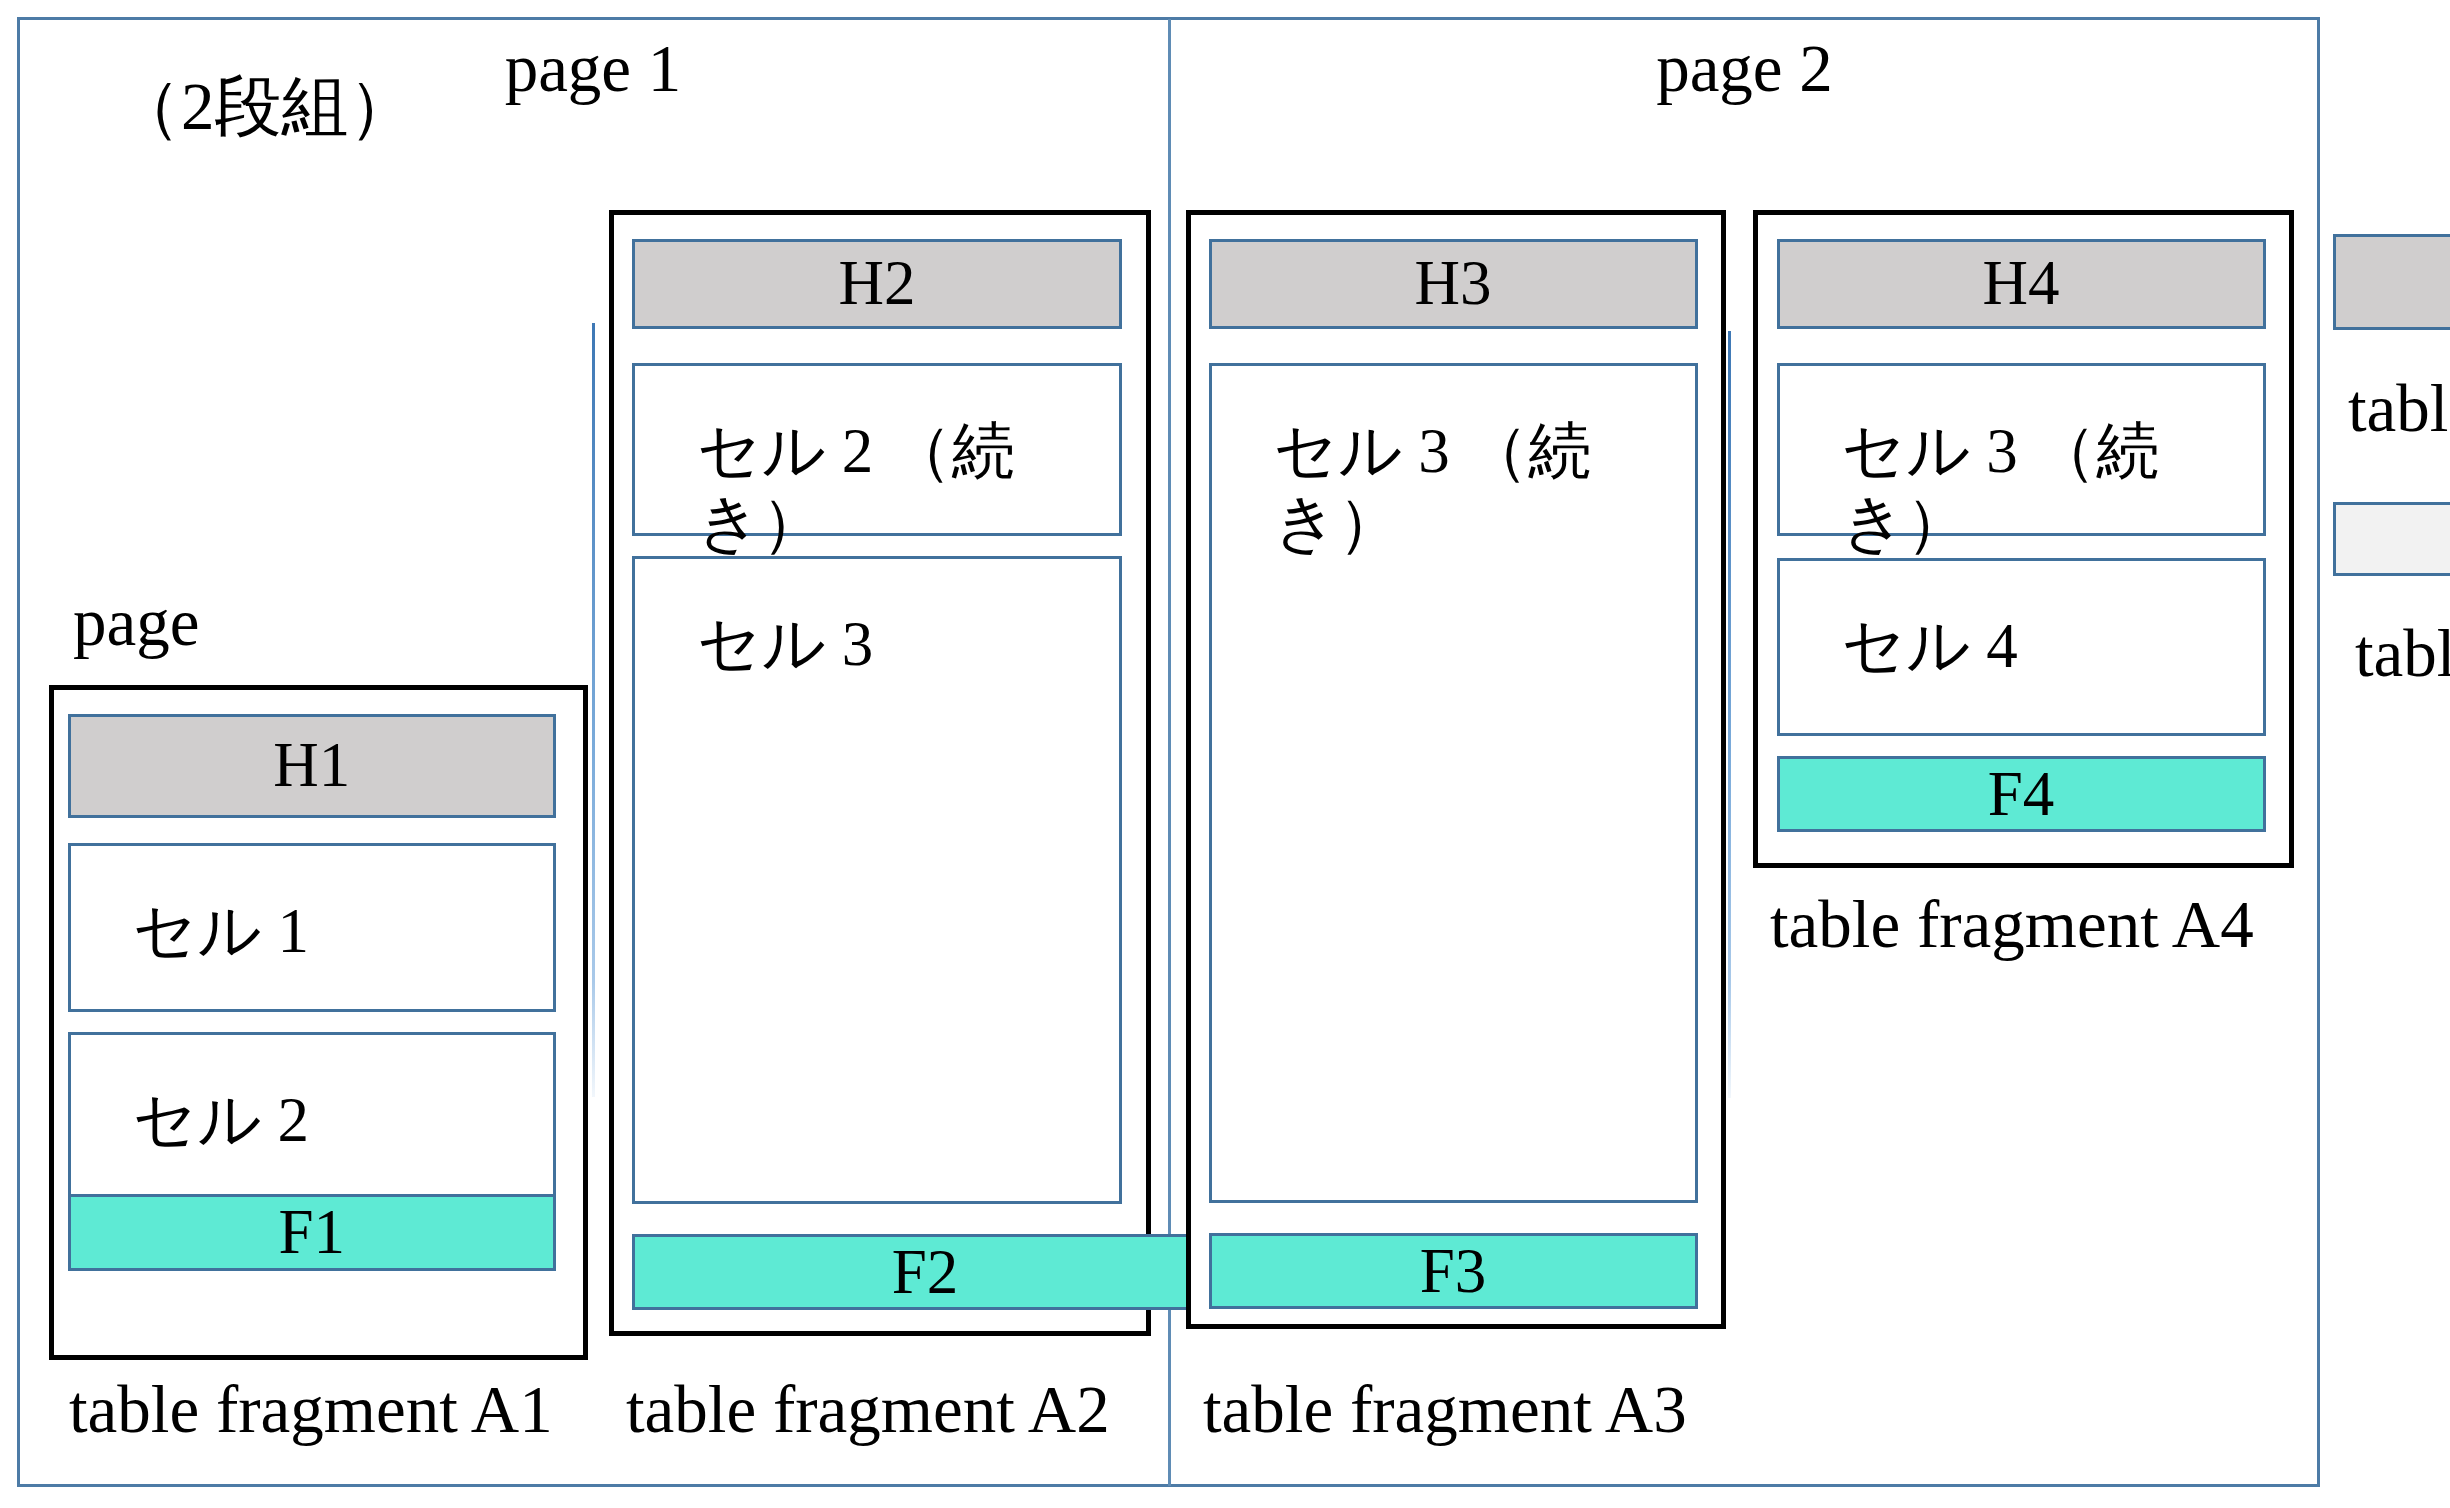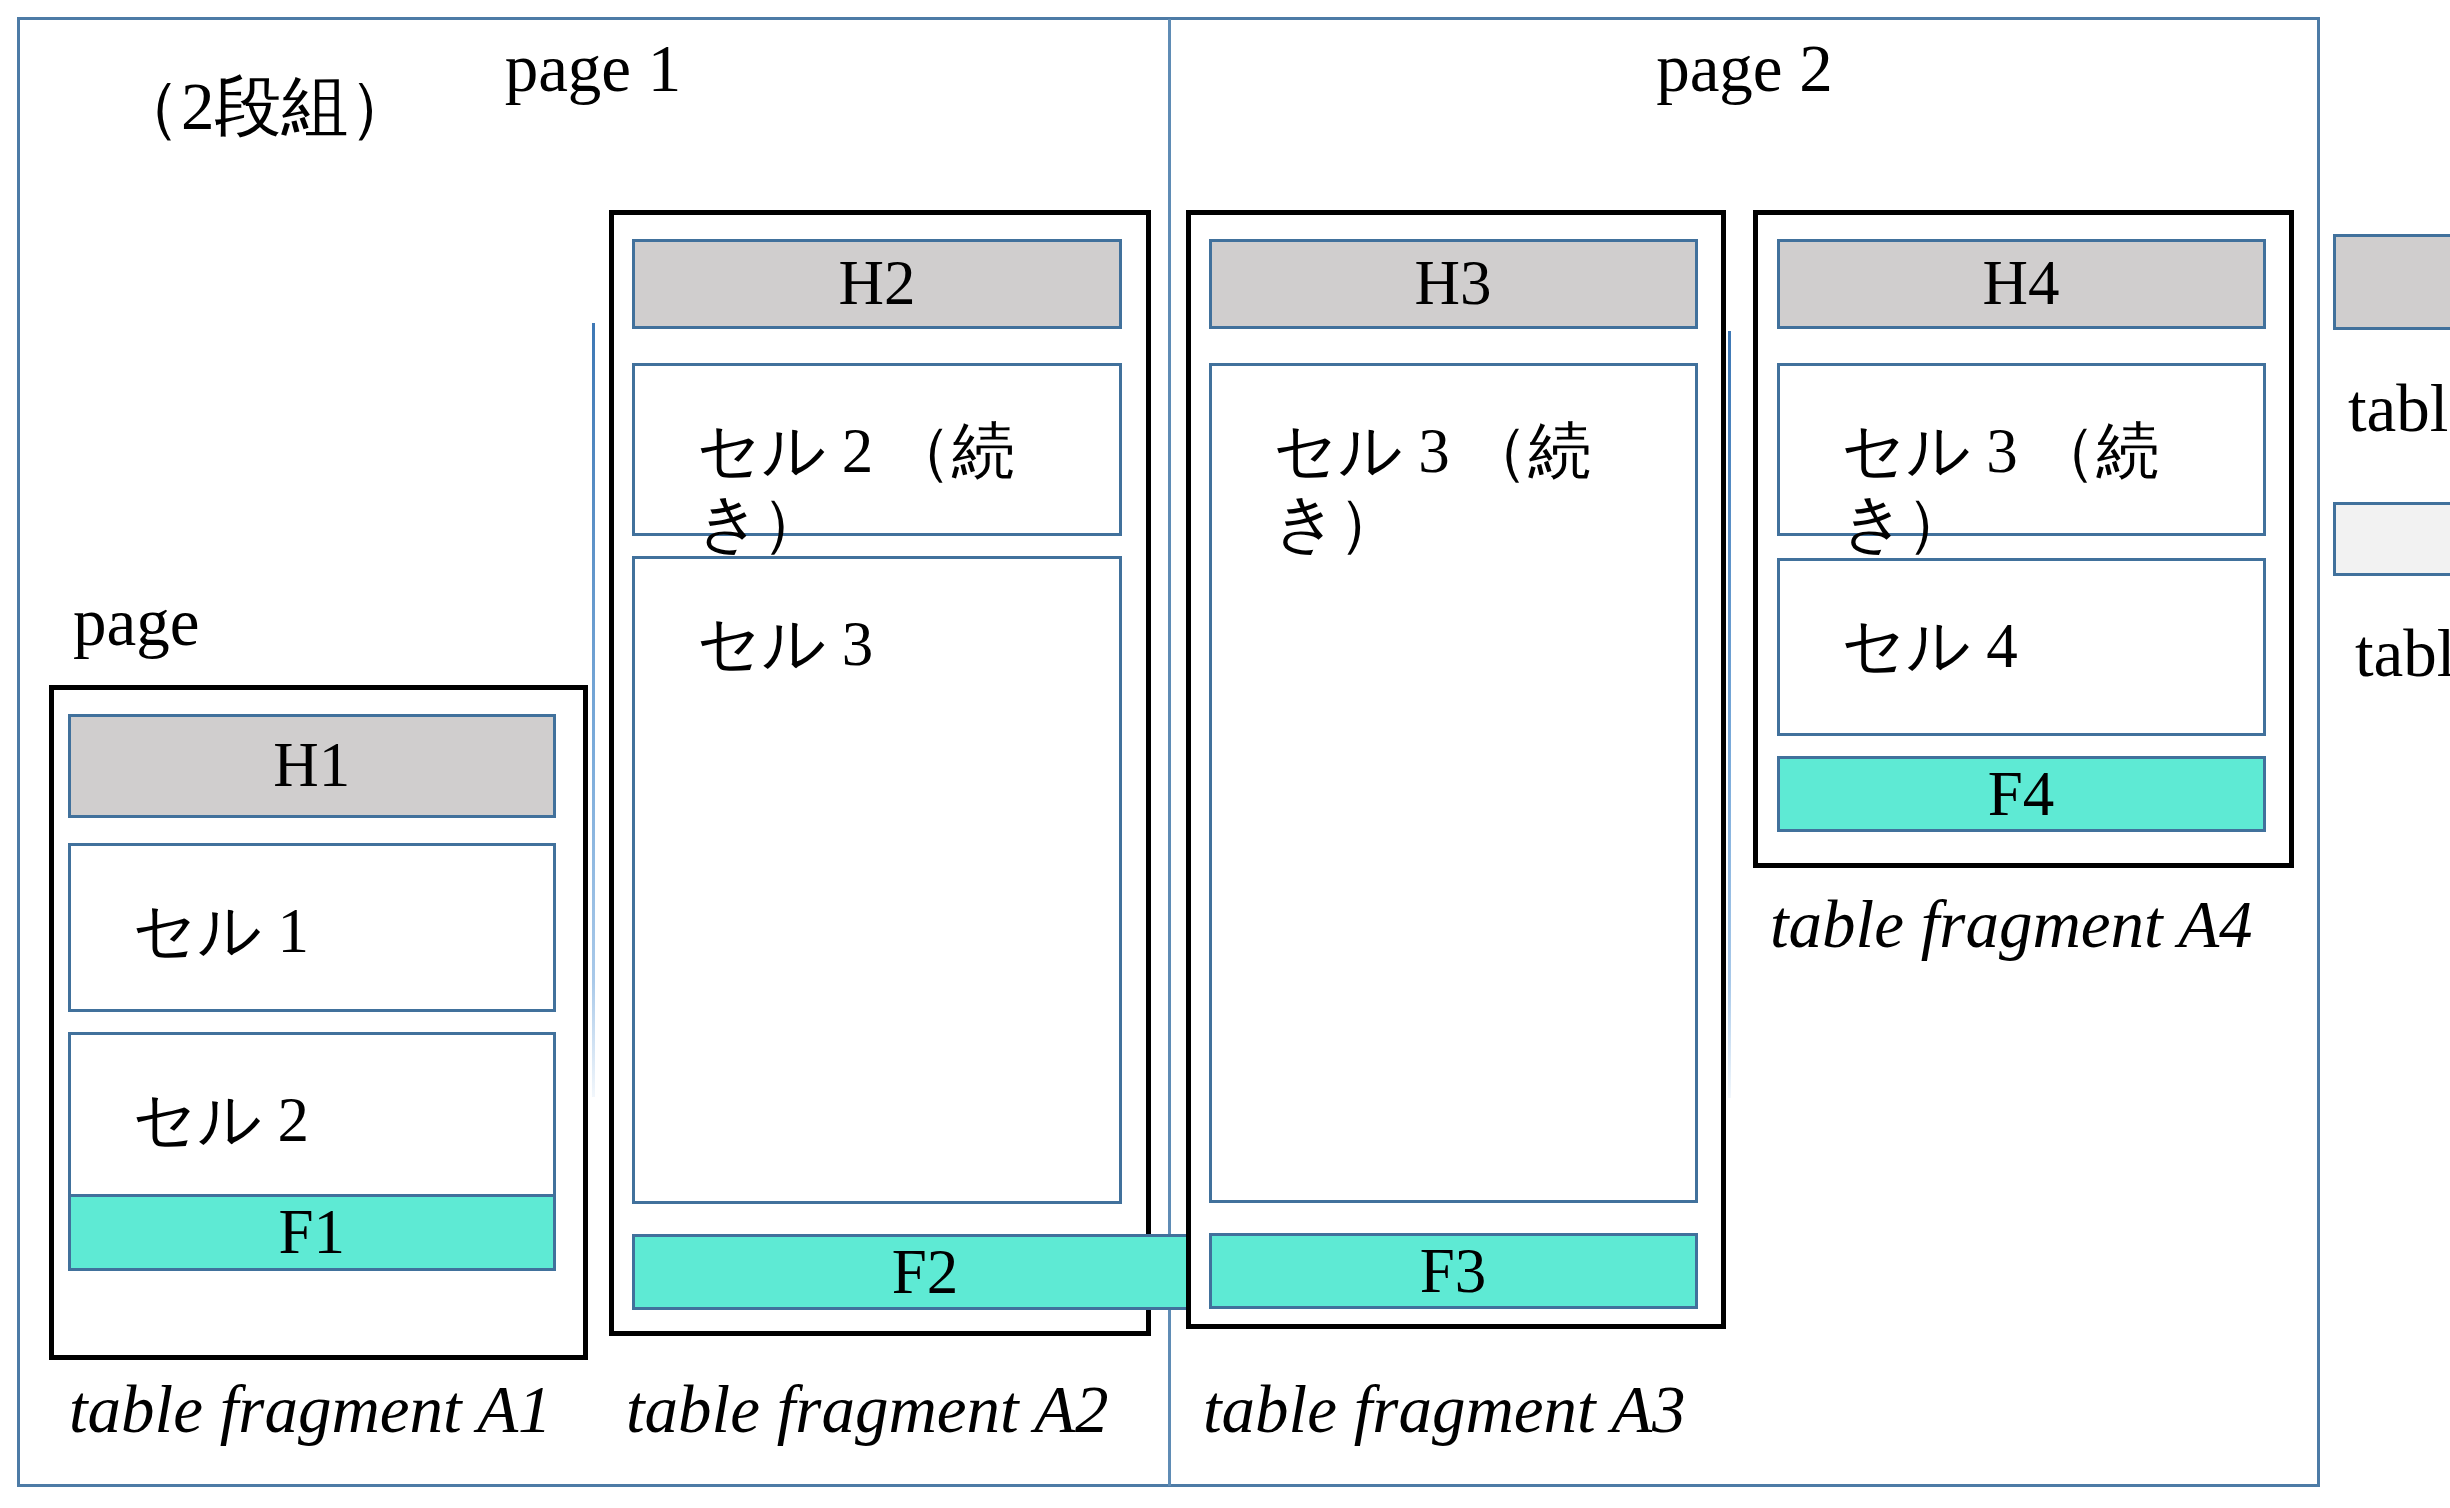--- a/index.html
+++ b/index.html
@@ -53,21 +53,20 @@
     font-size: 63px;
     line-height: 1.15;
   }
   .thead { background: #d0cece; display: flex; align-items: center; justify-content: center; }
   .tfoot { background: #5eead4; display: flex; align-items: center; justify-content: center; }
   .tcell { background: #ffffff; padding: 49px 9.8px 0 62px; }
   .caption {
     position: absolute;
     font-size: 67px;
     white-space: nowrap;
-    font-style: italic;
   }
   
   .legend-swatch {
     position: absolute;
     border: 3.9px solid #41719c;
     box-sizing: border-box;
   }
   .legend-label {
     position: absolute;
     font-size: 67px;

